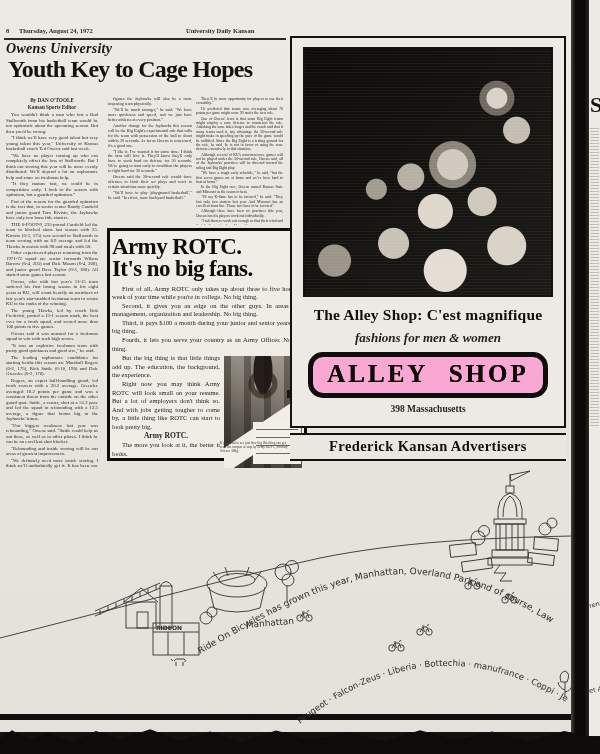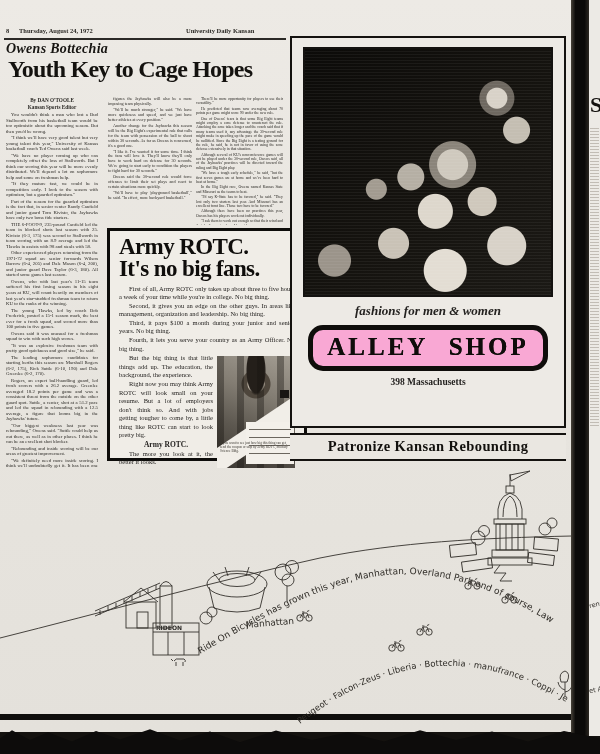--- a/index.html
+++ b/index.html
@@ -18,21 +18,21 @@
             letter-spacing:-.8px;white-space:nowrap;color:#14120f;}
   
   .byline{font-size:5.2px;font-weight:bold;text-align:center;line-height:1.25;margin-bottom:2px;}
   .col{position:absolute;overflow:hidden;text-align:justify;color:#2a2824;}
   .col p{margin:0 0 1px;text-indent:5px;}
   .col1{left:6px;top:97px;width:92px;height:372px;font-size:4.8px;line-height:1.15;}
   .col2{left:108px;top:97px;width:84px;height:128px;font-size:4.2px;line-height:1.18;}
   .col3{left:196px;top:97px;width:87px;height:128px;font-size:3.8px;line-height:1.16;}
   
   .rotc{position:absolute;left:107px;top:228px;width:200px;height:233px;border:3px solid #0d0c0a;
-        background:#f0ede7;box-sizing:border-box;padding:5px 9px;}
+        background:#f0ede7;box-sizing:border-box;padding:5px 2px;}
   .rotc-title{font-size:23px;line-height:.97;font-weight:bold;letter-spacing:-.6px;color:#0f0d0b;}
   .rotc-body{margin-top:4px;font-size:6.5px;line-height:1.32;text-align:justify;}
   .rotc-body p{margin:0;text-indent:10px;}
   .rotc-lower{margin-top:1px;font-size:6.5px;line-height:1.32;text-align:justify;}
   .rotc-lower p{margin:0;text-indent:10px;}
   .rotc-photo{float:right;width:78px;height:112px;margin:2px 0 2px 4px;position:relative;overflow:hidden;
       background:
         repeating-linear-gradient(90deg,rgba(22,19,15,.38) 0 7px,rgba(0,0,0,0) 7px 20px),
         radial-gradient(ellipse at 50% 13%,#241f1a 0 9px,rgba(0,0,0,0) 10px),
         radial-gradient(circle at 50% 25%,#d3c9ba 0 8px,#4e463c 9px 14px,rgba(0,0,0,0) 15px),
@@ -91,21 +91,21 @@
 
 <div class="page">
 
   <div class="hdr">
     <span class="pnum">8</span>
     <span class="date">Thursday, August 24, 1972</span>
     <span class="mast">University Daily Kansan</span>
   </div>
   <div class="hdr-rule"></div>
 
-  <div class="kicker">Owens Bottechia</div>
+  <div class="kicker">Owens University</div>
   <div class="headline">Youth Key to Cage Hopes</div>
 
   <div class="col col1">
     <div class="byline">
       <div>By DAN O'TOOLE</div>
       <div>Kansan Sports Editor</div>
     </div>
     <div>
         <p>You wouldn't think a man who lost a Bud Stallworth from his basketball team would be too optimistic about the upcoming season. But then you'd be wrong.</p>
         <p>"I think we'll have very good talent but very young talent this year," University of Kansas basketball coach Ted Owens said last week.</p>
@@ -176,26 +176,27 @@
           <p>Right now you may think Army ROTC will look small on your resume. But a lot of employers don't think so. And with jobs getting tougher to come by, a little thing like ROTC can start to look pretty big.</p>
         </div>
       <p class="rotc-sig">Army ROTC.</p>
       <p class="rotc-close">The more you look at it, the better it looks.</p>
     </div>
     <div class="rotc-fine">If you want to see just how big this thing can get, send the coupon or stop by Army ROTC, Military Science Bldg.</div>
   </div>
 
   <div class="alley">
     <div class="alley-art"></div>
+    <div class="alley-head">The Alley Shop: C'est magnifique</div>
     <div class="alley-tag">fashions for men &amp; women</div>
     <div><span class="alley-logo">ALLEY SHOP</span></div>
     <div class="alley-addr">398 Massachusetts</div>
   </div>
 
-  <div class="banner">Patronize Kansan Rebounding</div>
+  <div class="banner">Frederick Kansan Advertisers</div>
 
   <svg class="draw" width="572" height="258" viewBox="0 0 572 258">
     <defs>
       <g id="bike" stroke="#34312c" fill="none" stroke-width="0.9">
         <circle cx="0" cy="0" r="3.2"></circle>
           <circle cx="9" cy="0" r="3.2"></circle>
         <path d="M0,0 L3,-5 L7,-5 L9,0 M3,-5 L4.5,0 M2,-6 h2.4 M7,-6.5 l2.2,-1"></path>
       </g>
     </defs>
     <g stroke="#34312c" fill="none" stroke-width="0.9">

